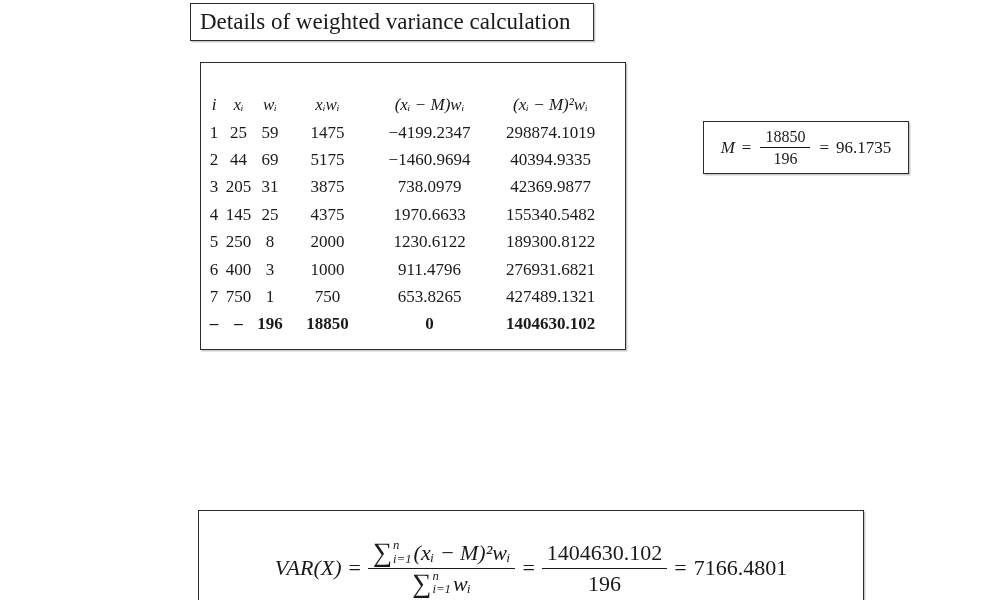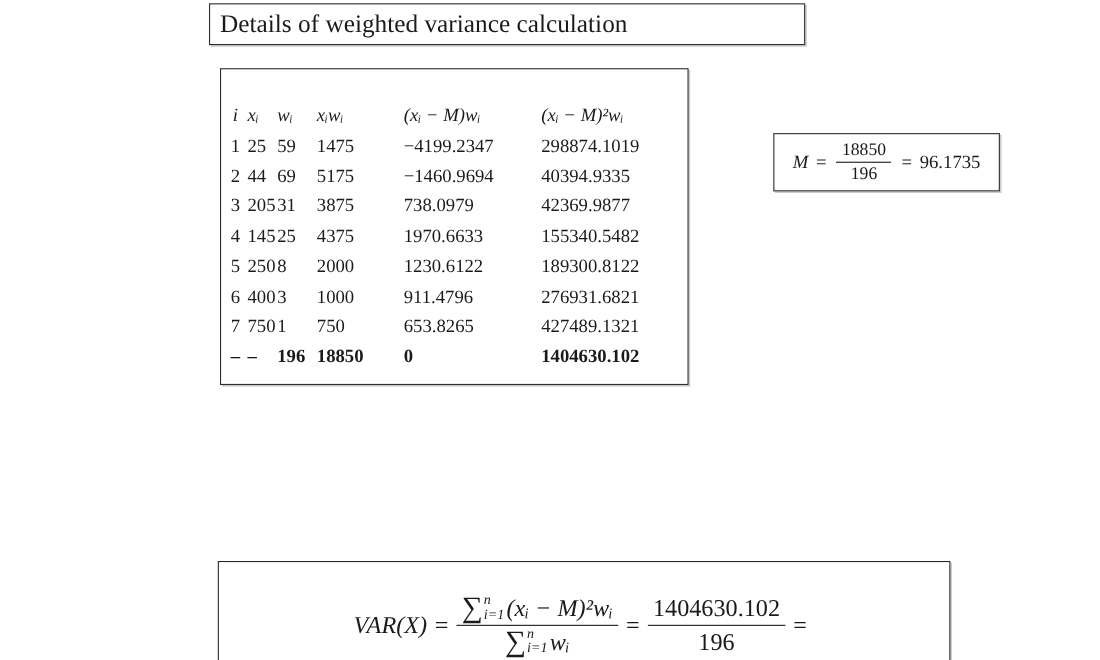--- a/index.html
+++ b/index.html
@@ -7,27 +7,27 @@
     width:1000px; height:600px; position:relative; overflow:hidden;
     background:#ffffff; color:#1a1a1a;
     font-family:"Liberation Serif", "DejaVu Serif", serif;
   }
   .box {
     position:absolute; background:#fff; box-sizing:border-box;
     border:1.7px solid #2b2b2b;
     box-shadow:1.5px 1.5px 0 rgba(70,70,70,0.28);
   }
   
-  #title-box { left:190px; top:3px; width:542px; height:38px;
+  #title-box { left:190px; top:3px; width:404px; height:38px;
     display:flex; align-items:center; padding-left:9px; font-size:23px; }
   
   #table-box { left:200px; top:62px; width:426px; height:288px; }
   #table-box table { border-collapse:collapse; table-layout:fixed;
     margin:27px 0 0 2px; font-size:17px; }
-  #table-box td { padding:0; text-align:left; height:27.4px;
+  #table-box td { padding:0; text-align:center; height:27.4px;
     white-space:nowrap; overflow:visible; }
   #table-box td:first-child { text-align:center; }
   #table-box tr.hdr td { font-style:italic; height:29px; }
   #table-box tr.totals td { font-weight:bold; }
   
   #m-box { left:703px; top:121px; width:206px; height:53px;
     display:flex; align-items:center; justify-content:center; font-size:17px; }
   #var-box { left:198px; top:510px; width:666px; height:116px;
     display:flex; align-items:center; justify-content:center; font-size:22px; }
   .formula-row { display:inline-flex; align-items:center; white-space:nowrap; }
@@ -178,14 +178,15 @@
         </span>
         <span class="mvar">wᵢ</span>
       </span>
     </span>
     <span class="eq">=</span>
     <span class="frac">
       <span class="num">1404630.102</span>
       <span class="den">196</span>
     </span>
     <span class="eq">=</span>
+    <span>7166.4801</span>
   </span>
 </div>
 
 </body></html>

